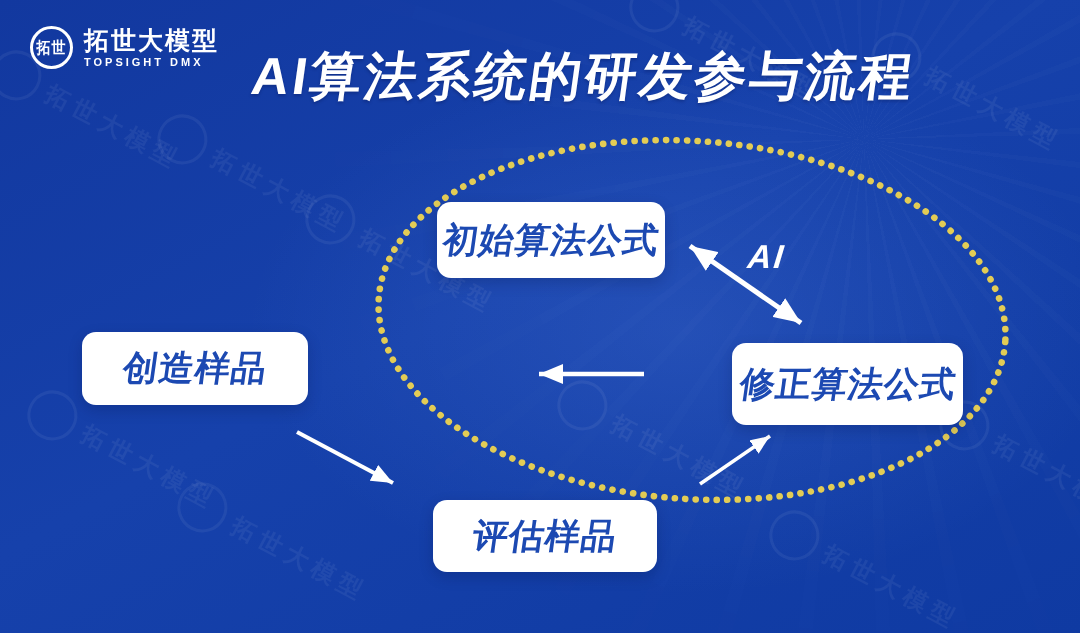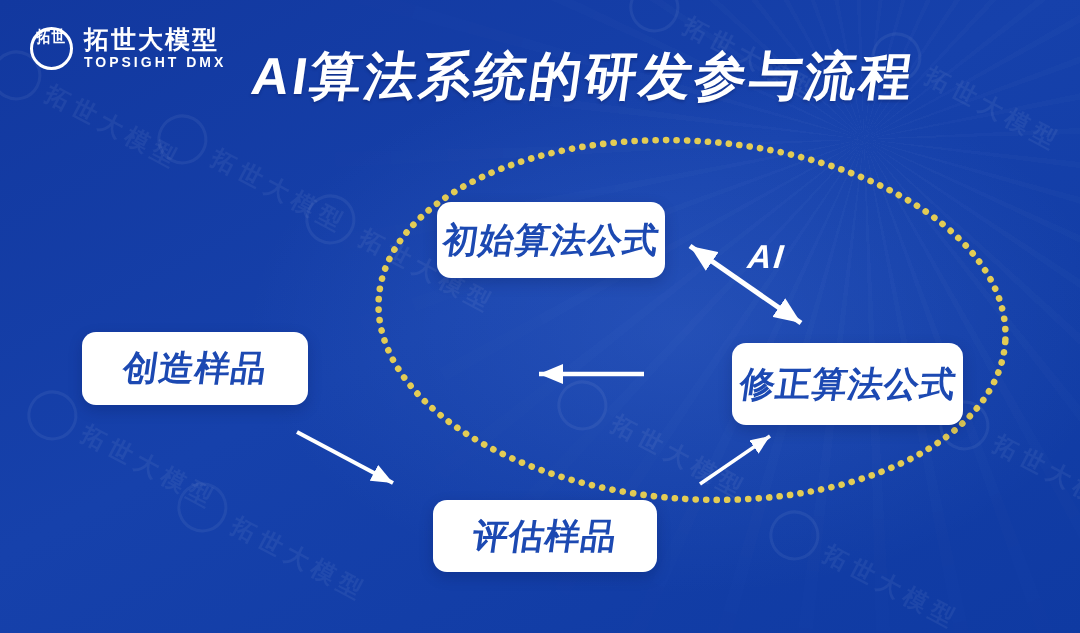--- a/index.html
+++ b/index.html
@@ -16,25 +16,25 @@
     -webkit-mask-image:radial-gradient(circle at 80% 25%, #000 0%, transparent 62%);
     mask-image:radial-gradient(circle at 80% 25%, #000 0%, transparent 62%);}
   
   .wm{position:absolute;display:flex;align-items:center;gap:10px;
     transform:rotate(28deg);opacity:.055;color:#ffffff;pointer-events:none;white-space:nowrap;}
   .wm .ring{width:44px;height:44px;border:3px solid #ffffff;border-radius:50%;flex:0 0 auto;}
   .wm .wtext{font-size:24px;font-weight:bold;letter-spacing:6px;}
   
   .logo{position:absolute;left:30px;top:26px;display:flex;align-items:center;gap:11px;color:#fff;}
   .seal{width:43px;height:43px;border:3px solid #fff;border-radius:50%;
-    display:flex;justify-content:center;box-sizing:border-box;}
+    display:flex;align-items:center;justify-content:center;box-sizing:border-box;}
   .seal-inner{font-family:"Liberation Serif","DejaVu Serif",serif;font-size:14px;font-weight:bold;
     letter-spacing:1px;transform:scaleY(1.15);}
   .brand-cn{font-size:25px;font-weight:900;letter-spacing:2px;line-height:1.05;}
-  .brand-en{font-size:14px;font-weight:bold;letter-spacing:3px;margin-top:2px;}
+  .brand-en{font-size:11px;font-weight:bold;letter-spacing:3px;margin-top:2px;}
   
   .title{position:absolute;left:252px;top:42px;width:800px;
     font-size:52px;font-weight:900;color:#ffffff;letter-spacing:3px;
     transform:skewX(-8deg);text-shadow:0 2px 3px rgba(0,10,60,.25);white-space:nowrap;}
   
   svg.overlay{position:absolute;left:0;top:0;}
   
   .box{position:absolute;background:#ffffff;border-radius:14px;
     display:flex;align-items:center;justify-content:center;
     box-shadow:0 5px 14px rgba(2,18,70,.22);}

